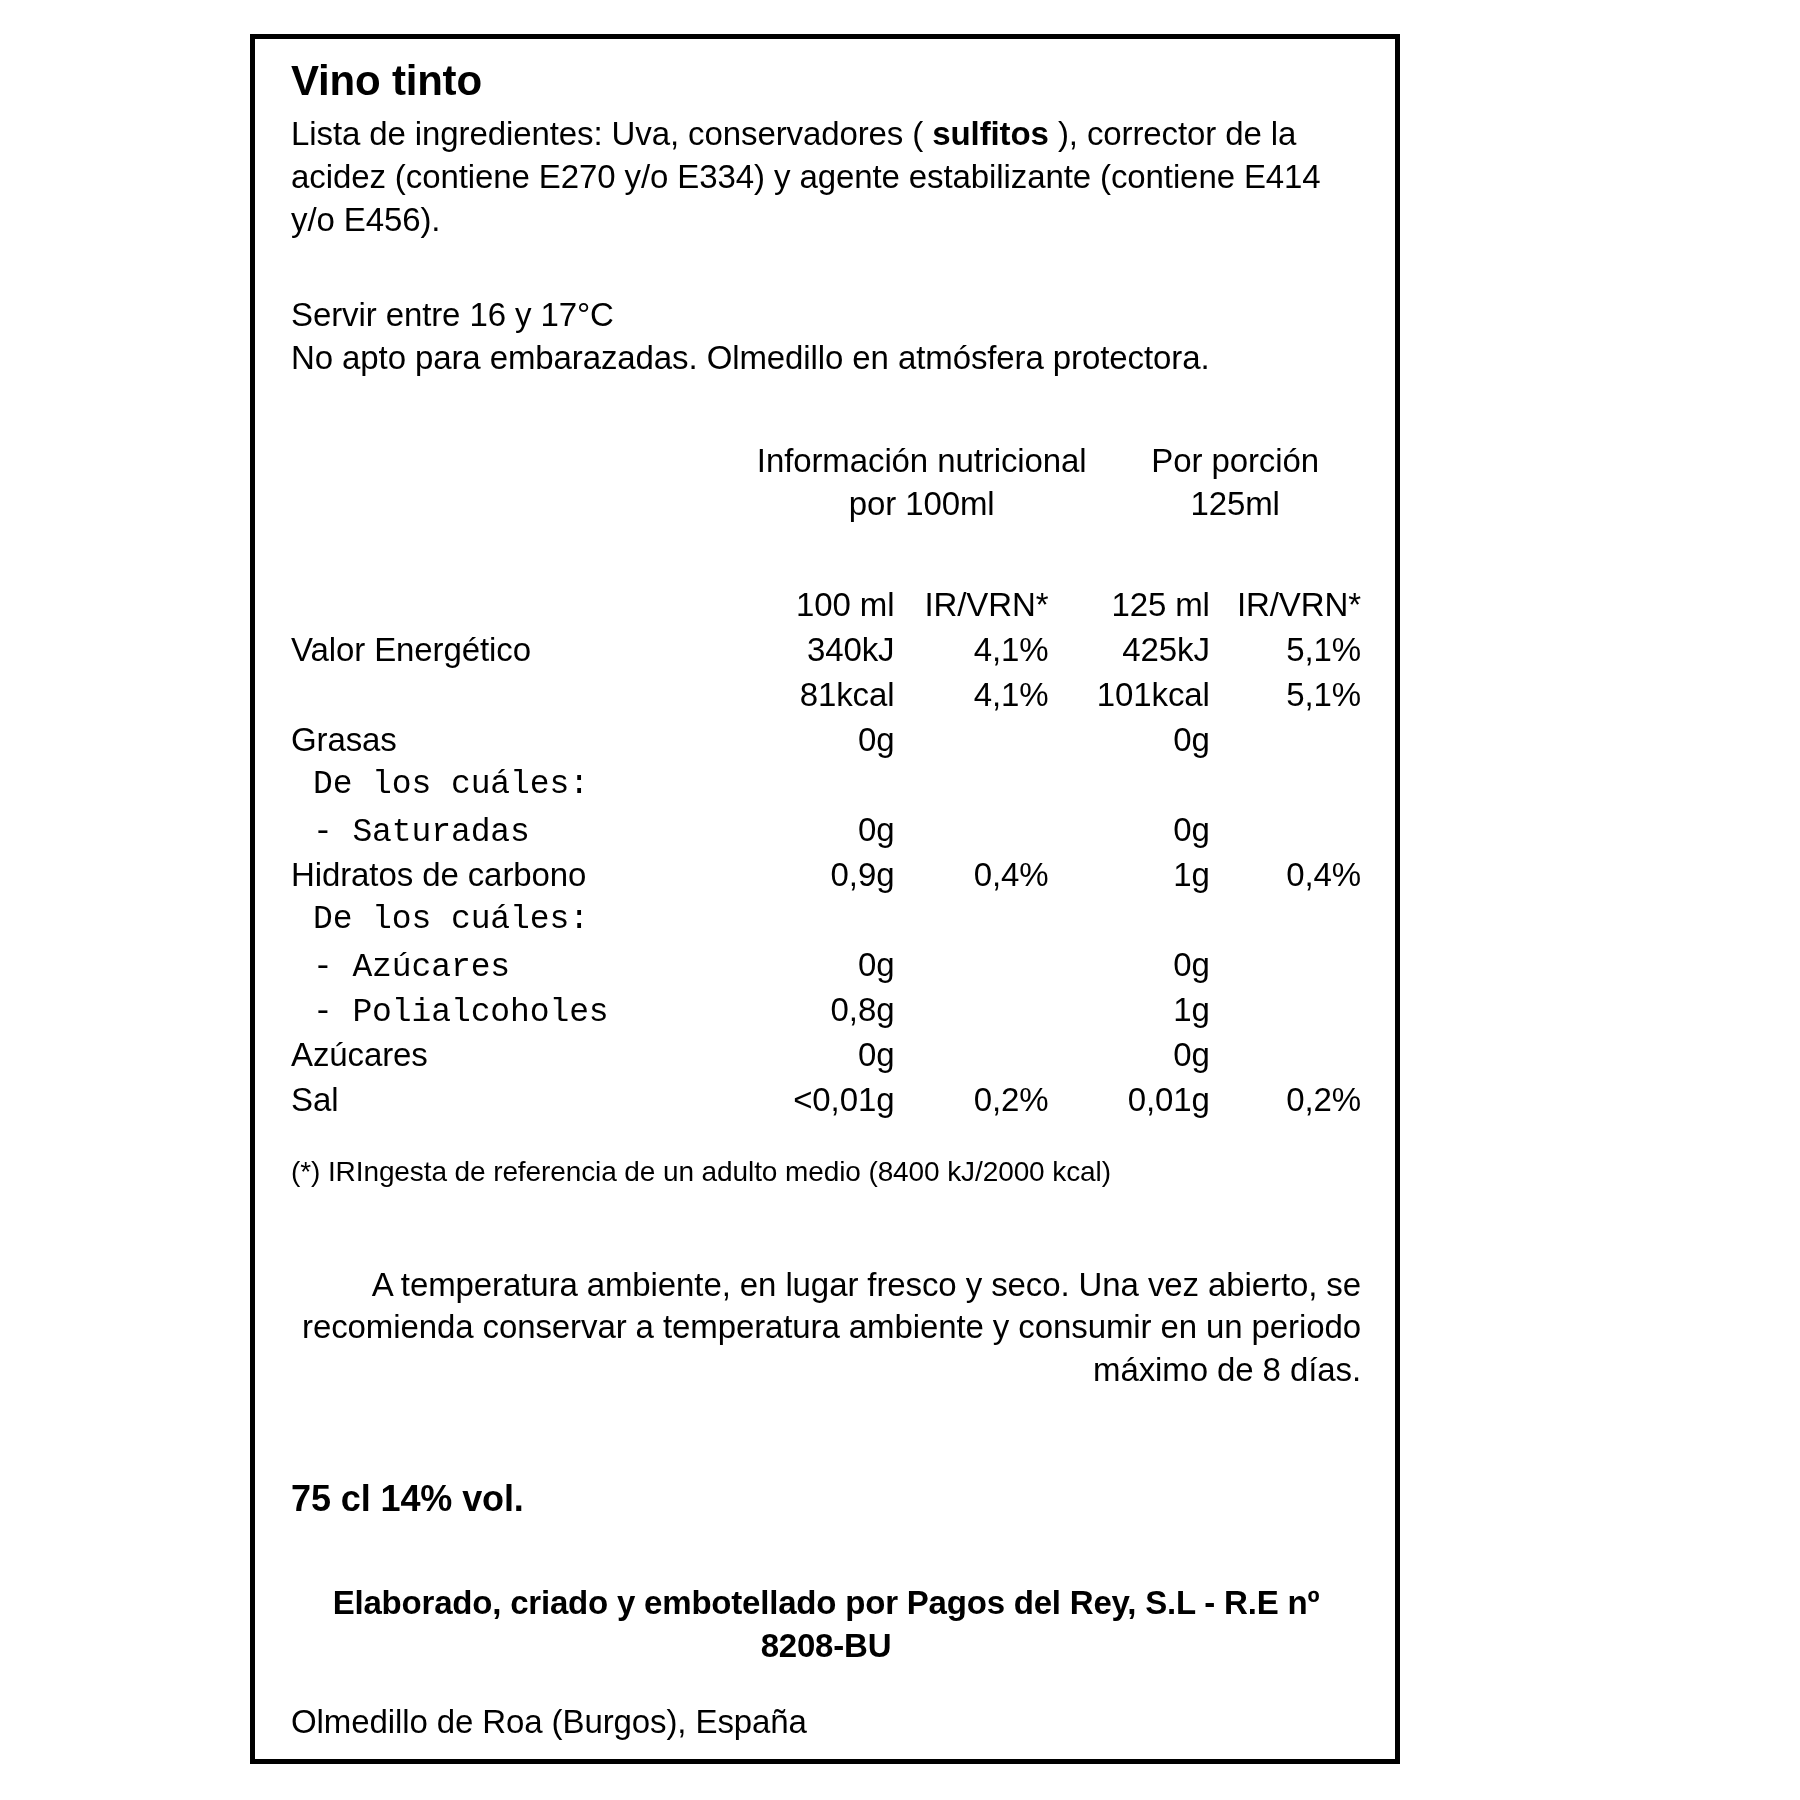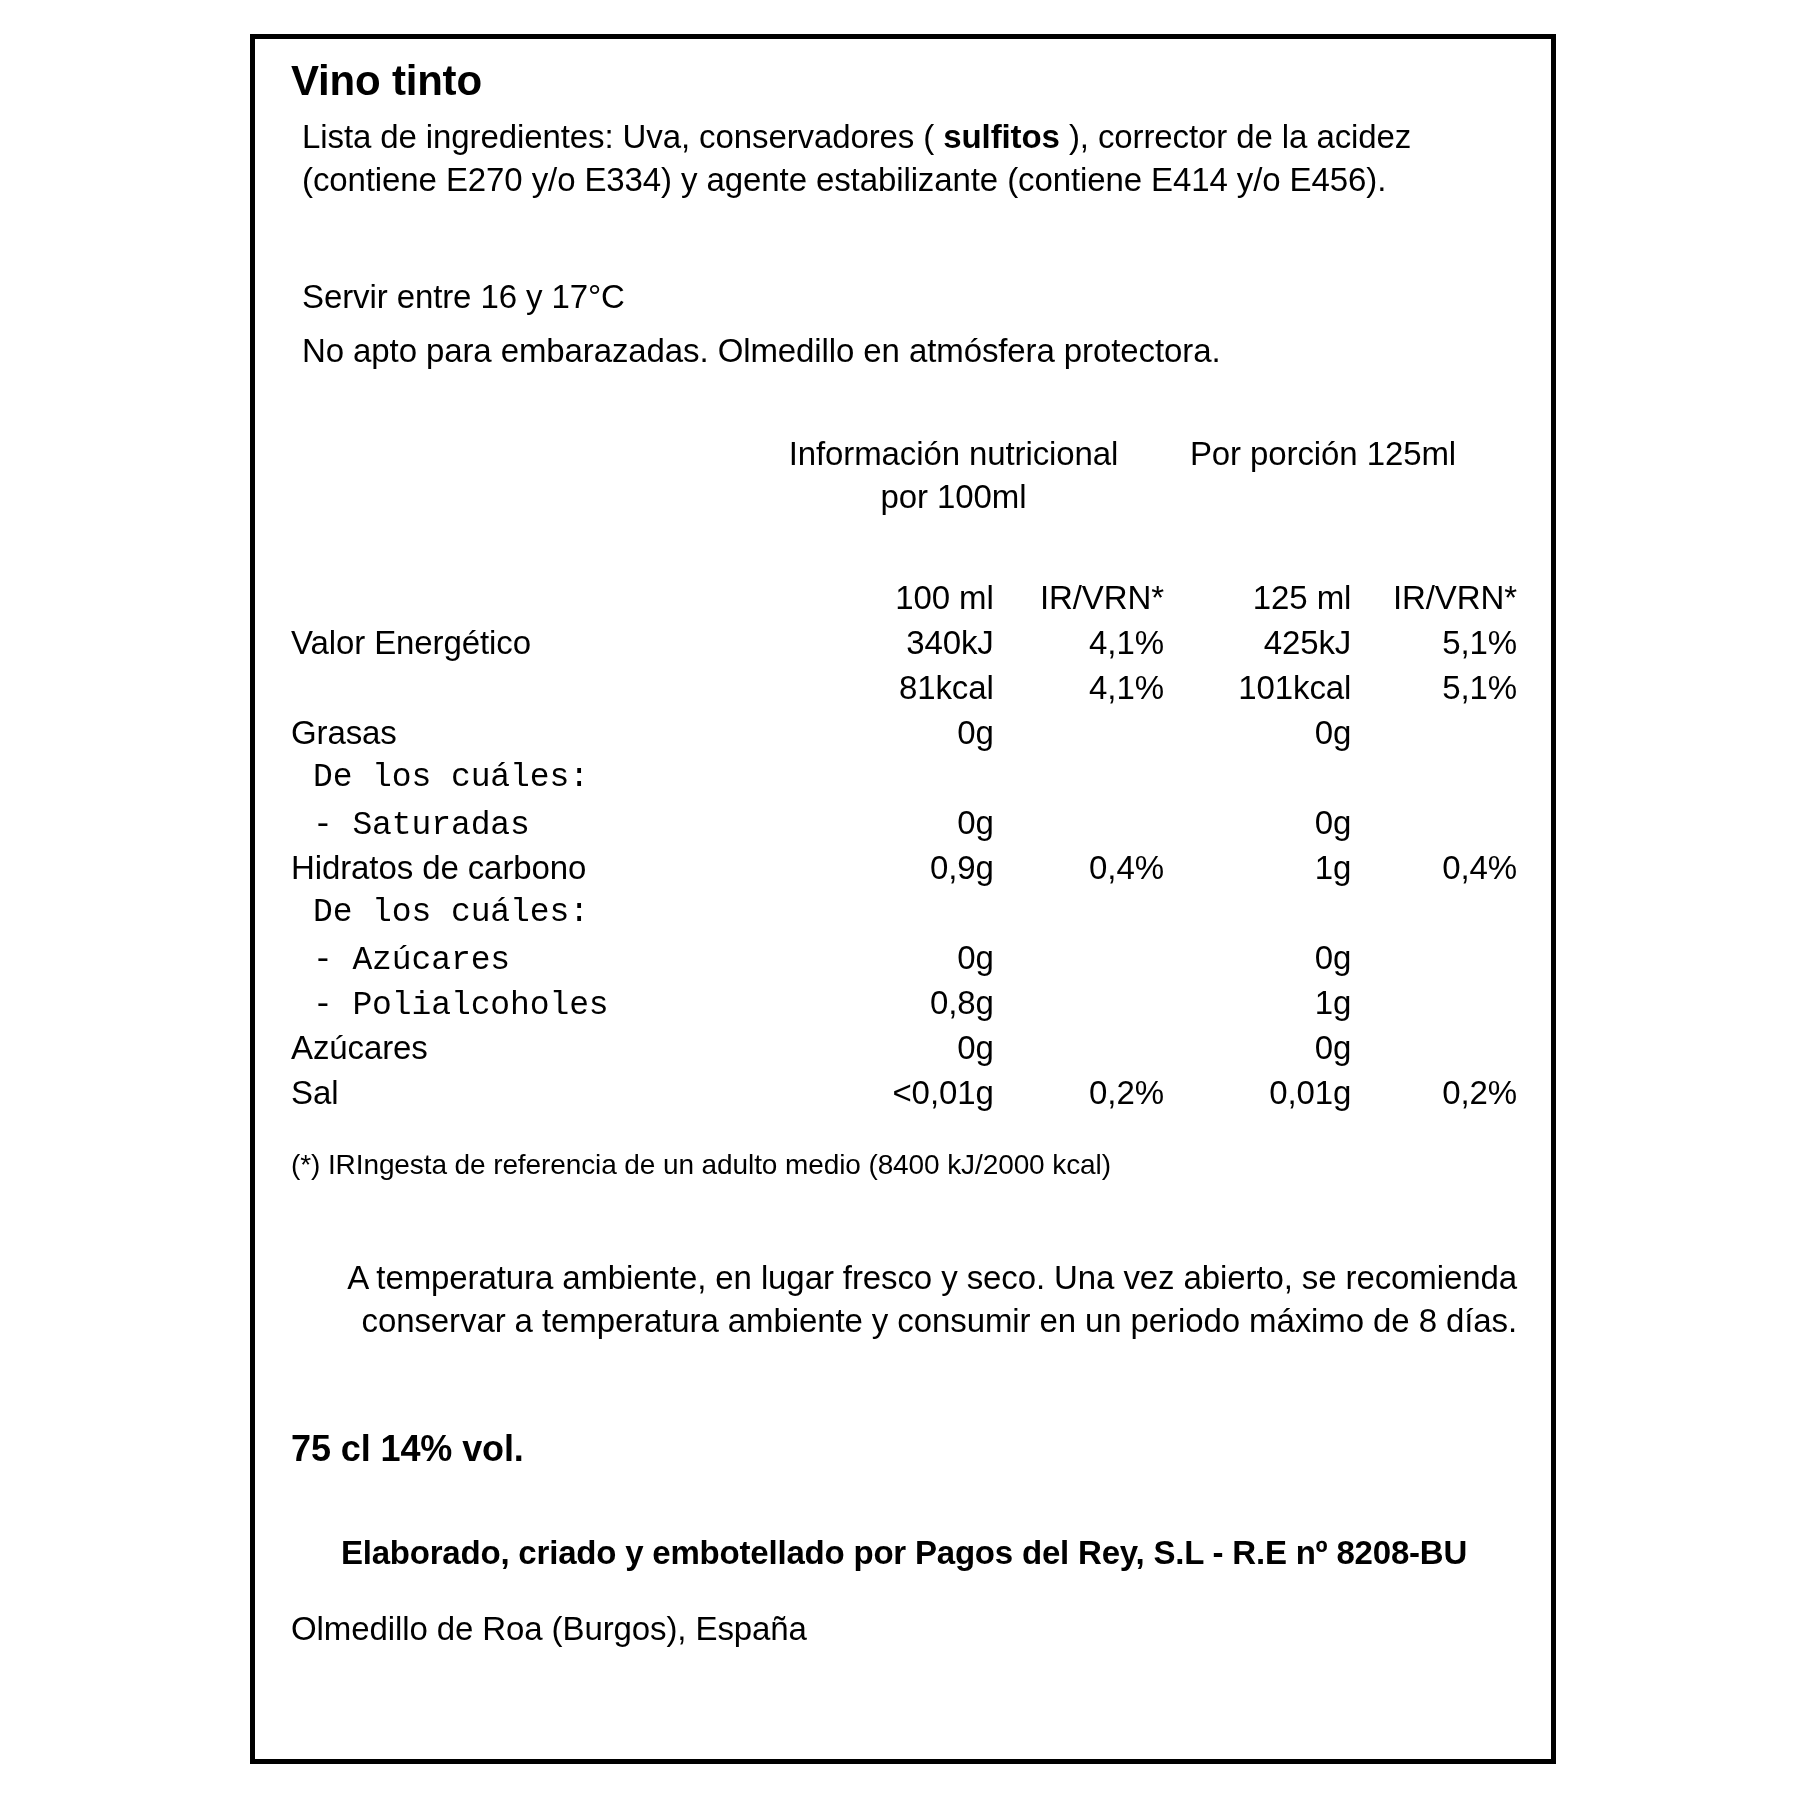--- a/index.html
+++ b/index.html
@@ -5,42 +5,42 @@
   html,body{margin:0;padding:0;background:#ffffff;}
   body{
     width:1800px;height:1800px;
     font-family:"Liberation Sans","DejaVu Sans",sans-serif;
     color:#000000;
     -webkit-font-smoothing:antialiased;
   }
   #label-box{
     position:absolute;
     left:250px; top:34px;
-    width:1306px; height:1730px;
+    width:1150px; height:1730px;
     border:5px solid #000000;
     box-sizing:border-box;
     background:#ffffff;
   }
   .inner{
     position:absolute;
     left:0; top:0; right:0; bottom:0;
     padding:18px 34px 0 36px;
     box-sizing:border-box;
   }
   .title{
     font-size:42px;
     font-weight:bold;
     letter-spacing:-0.2px;
     line-height:1.15;
     margin:0 0 8px 0;
   }
   .para{
     font-size:33px;
     line-height:1.30;
-    margin:11px;
+    margin:0;
     letter-spacing:-0.1px;
   }
   .bold{font-weight:bold;}
   .spacer-md{height:52px;}
 
   
   .nut-head{
     display:flex;
     margin-top:60px;
     font-size:33px;

